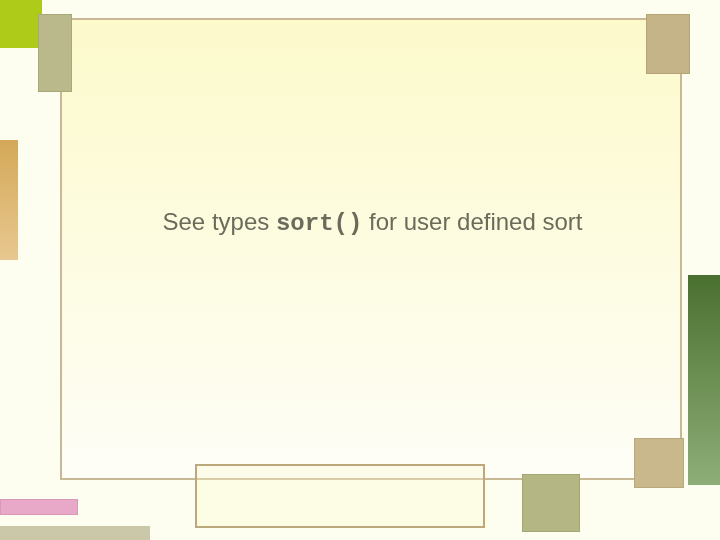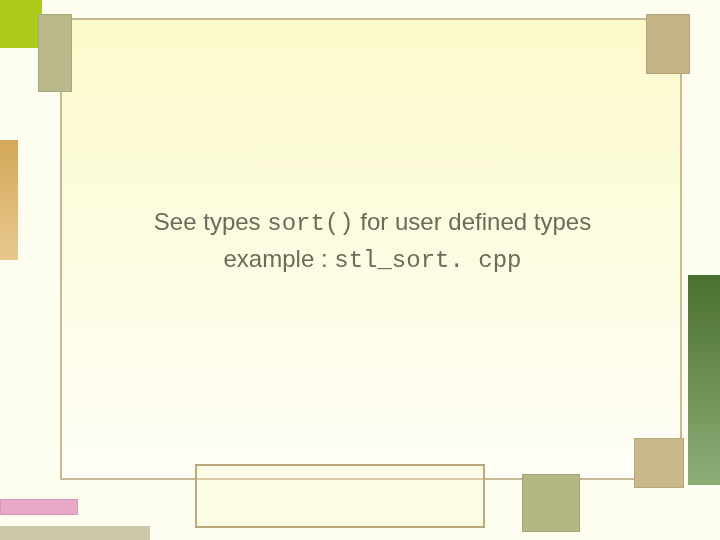--- a/index.html
+++ b/index.html
@@ -74,39 +74,36 @@
     top: 205px;
     left: 70px;
     right: 45px;
     text-align: center;
     color: #6b6b5c;
     font-size: 24px;
     line-height: 1.45;
   }
   .code {
     font-family: "Courier New", Courier, monospace;
-    font-weight: normal;
+    font-weight: bold;
   }
 </style>
 </head>
 <body>
 
 <div class="slide-bg"></div>
 
 <div class="deco d-yellow-top"></div>
 <div class="deco d-olive-top"></div>
 <div class="deco d-tan-right"></div>
 <div class="deco d-orange-left"></div>
 <div class="deco d-green-right"></div>
 <div class="deco d-pink-bl"></div>
 <div class="deco d-gray-bottom"></div>
 <div class="deco d-box-bottom"></div>
 <div class="deco d-olive-br"></div>
 <div class="deco d-tan-br"></div>
 
 <div class="content">
   <div>
-    <span>See types </span><span class="code">sort()</span><span>  for user defined types</span>
-  </div>
-  <div>
-    <span>example : </span><span class="code">stl_sort. cpp</span>
+    <span>See types </span><span class="code">sort()</span><span>  for user defined sort</span>
   </div>
 </div>
 
 </body></html>

